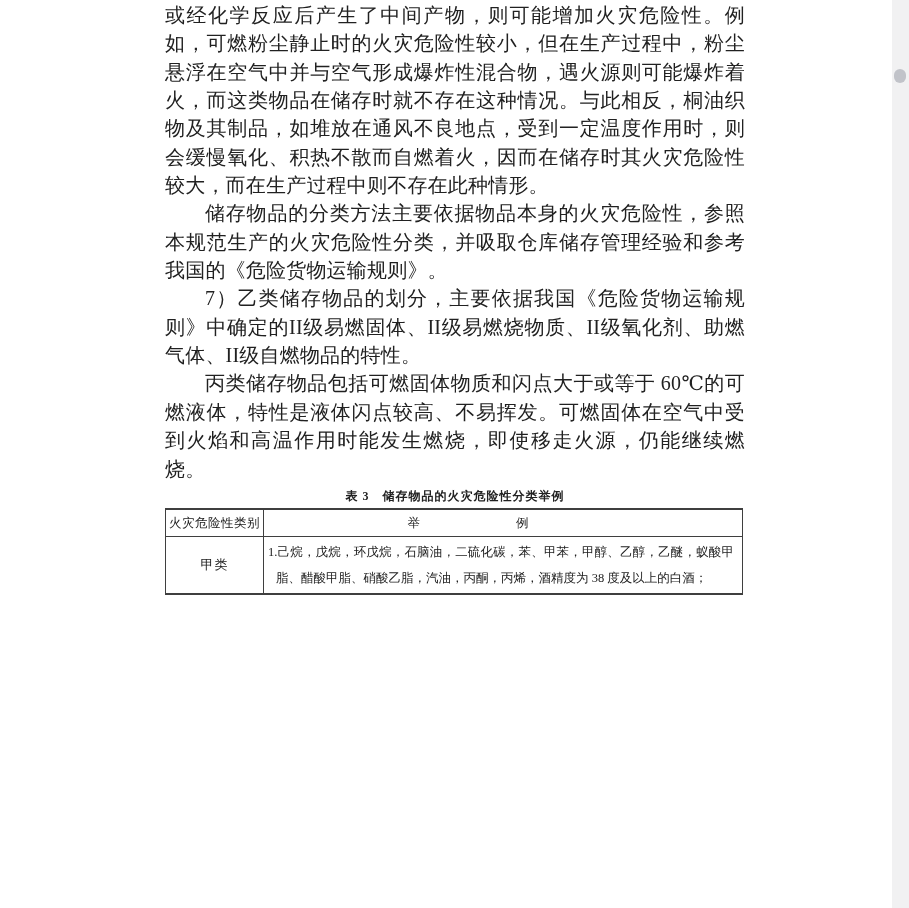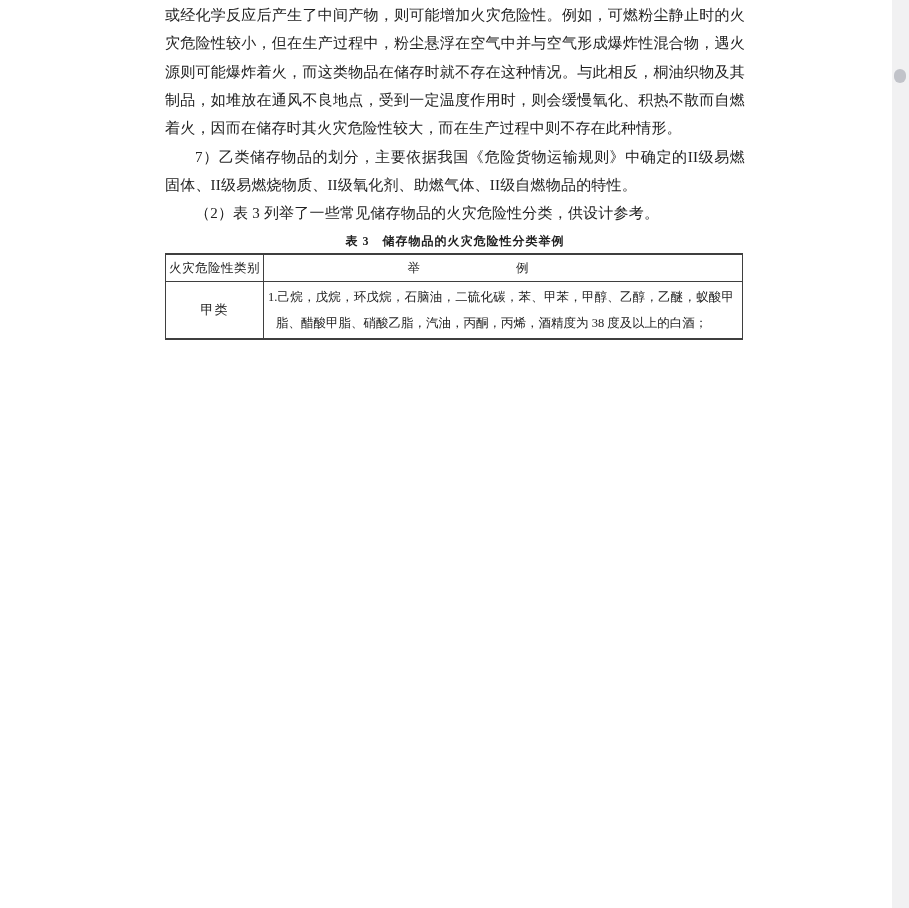--- a/index.html
+++ b/index.html
@@ -25,21 +25,21 @@
     border-radius: 7px;
     background: #c1c3c9;
   }
   
   .page-content {
     position: absolute;
     left: 165px; top: 1px;
     width: 580px;
   }
   .para {
-    font-size: 15px;
+    font-size: 20px;
     line-height: 28.35px;
     text-align: justify;
     text-indent: 2em;
     letter-spacing: 0.2px;
   }
   .para.first { text-indent: 0; }
   .table-caption {
     margin-top: 3px;
     text-align: center;
     font-weight: bold;
@@ -79,22 +79,23 @@
     padding: 2px 8px 2px 12px;
     text-indent: -8px;
     text-align: justify;
   }
 </style>
 </head>
 <body>
 
 <div class="page-content">
   <p class="para first">或经化学反应后产生了中间产物，则可能增加火灾危险性。例如，可燃粉尘静止时的火灾危险性较小，但在生产过程中，粉尘悬浮在空气中并与空气形成爆炸性混合物，遇火源则可能爆炸着火，而这类物品在储存时就不存在这种情况。与此相反，桐油织物及其制品，如堆放在通风不良地点，受到一定温度作用时，则会缓慢氧化、积热不散而自燃着火，因而在储存时其火灾危险性较大，而在生产过程中则不存在此种情形。</p>
+  <p class="para">储存物品的分类方法主要依据物品本身的火灾危险性，参照本规范生产的火灾危险性分类，并吸取仓库储存管理经验和参考我国的《危险货物运输规则》。</p>
   <p class="para">7）乙类储存物品的划分，主要依据我国《危险货物运输规则》中确定的II级易燃固体、II级易燃烧物质、II级氧化剂、助燃气体、II级自燃物品的特性。</p>
-  <p class="para">（2）表 3 列举了一些常见储存物品的火灾危险性分类，供设计参考。</p>
+  <p class="para">丙类储存物品包括可燃固体物质和闪点大于或等于 60℃的可燃液体，特性是液体闪点较高、不易挥发。可燃固体在空气中受到火焰和高温作用时能发生燃烧，即使移走火源，仍能继续燃烧。</p>
 
   <div class="table-caption">表 3　储存物品的火灾危险性分类举例</div>
 
   <table class="cls">
     <thead>
       <tr>
         <th class="hdr-category">火灾危险性类别</th>
         <th class="hdr-examples">
           <div class="hdr-examples-inner">
             <span>举</span>

